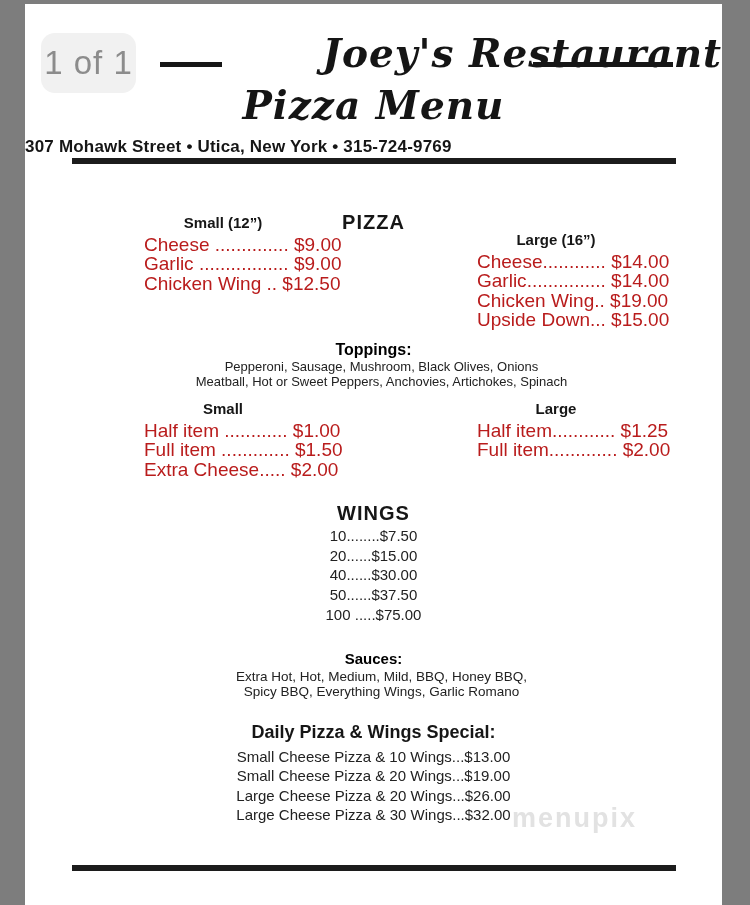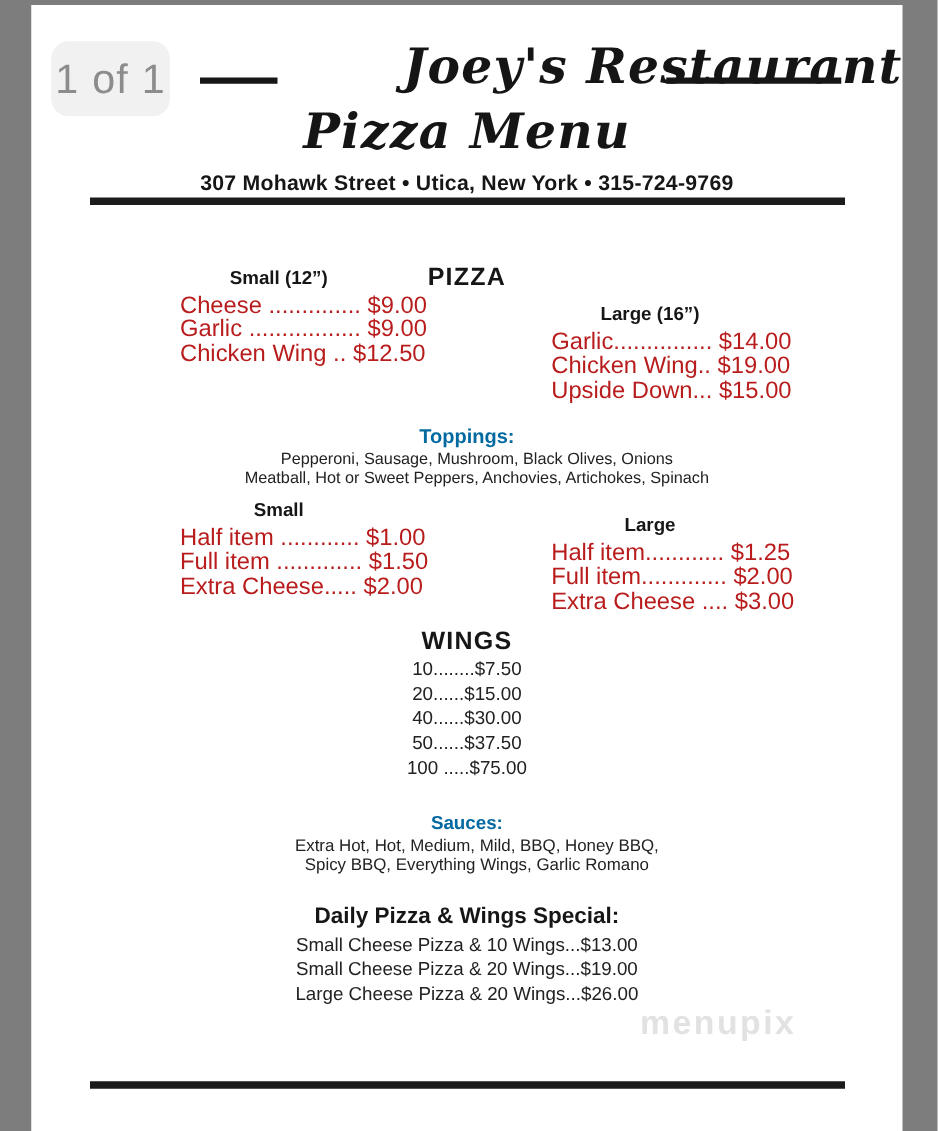--- a/index.html
+++ b/index.html
@@ -25,40 +25,40 @@
   .script-line2{position:absolute;left:0;right:0;top:78px;text-align:center;}
   .script{
     font-family:"DejaVu Serif","Liberation Serif",serif;
     font-style:italic;font-weight:bold;font-size:39px;color:#151515;
     letter-spacing:1px;
   }
   .dash{position:absolute;height:5px;background:#161616;}
   .dash-left{left:135px;top:58px;width:62px;}
   .dash-right{left:508px;top:58px;width:140px;}
   .address{
-    position:absolute;left:0;right:0;top:133px;text-align:center;
+    position:absolute;left:0;right:0;top:133px;
     font-weight:bold;font-size:17px;color:#161616;letter-spacing:.2px;
   }
   .rule{position:absolute;left:47px;width:604px;height:6px;background:#1c1c1c;}
   .rule-top{top:154px;}
   .rule-bottom{top:861px;}
   
   .h-big{
     position:absolute;left:0;right:0;text-align:center;
     font-weight:bold;font-size:20px;color:#161616;letter-spacing:1px;
   }
   .h-mid{
     position:absolute;left:0;right:0;text-align:center;
-    font-weight:bold;font-size:16px;color:#0369a1;
+    font-weight:bold;font-size:16px;color:#000000;
   }
   .center-lines{position:absolute;left:0;right:0;text-align:center;font-size:13px;line-height:14.5px;color:#222;padding-left:16px;}
   
   .col{position:absolute;width:158px;}
   .col-small{left:119px;}
-  .col-large{left:416px;margin-top:12px;}
+  .col-large{left:452px;}
   .col-h{font-weight:bold;font-size:15px;text-align:center;margin-bottom:4px;color:#161616;}
   .mi{font-size:19px;line-height:19.3px;white-space:pre;color:#b91c1c;}
   
   .wings-list{position:absolute;left:0;right:0;top:522px;text-align:center;}
   .wline{font-size:15px;line-height:19.7px;white-space:pre;color:#222;}
   
   .special-list{position:absolute;left:0;right:0;top:743px;text-align:center;}
   .sline{font-size:15px;line-height:19.3px;white-space:pre;color:#222;}
   .h-special{
     position:absolute;left:0;right:0;top:718px;text-align:center;
@@ -94,20 +94,21 @@
 
   <div class="col col-small" style="top:210px">
     <div class="col-h">Small (12”)</div>
     <div class="mi"><span>Cheese</span><span> ..............</span><span> $9.00</span></div>
     <div class="mi"><span>Garlic</span><span> .................</span><span> $9.00</span></div>
     <div class="mi"><span>Chicken Wing</span><span> ..</span><span> $12.50</span></div>
   </div>
 
   <div class="col col-large" style="top:227px">
     <div class="col-h">Large (16”)</div>
+    <div class="mi"><span>Cheese</span><span>............</span><span> $14.00</span></div>
     <div class="mi"><span>Garlic</span><span>...............</span><span> $14.00</span></div>
     <div class="mi"><span>Chicken Wing</span><span>..</span><span> $19.00</span></div>
     <div class="mi"><span>Upside Down</span><span>...</span><span> $15.00</span></div>
   </div>
 
   <div class="h-mid" style="top:337px">Toppings:</div>
   <div class="center-lines" style="top:356px">
     <div>Pepperoni, Sausage, Mushroom, Black Olives, Onions</div>
     <div>Meatball, Hot or Sweet Peppers, Anchovies, Artichokes, Spinach</div>
   </div>
@@ -116,21 +117,20 @@
     <div class="col-h">Small</div>
     <div class="mi"><span>Half item</span><span> ............</span><span> $1.00</span></div>
     <div class="mi"><span>Full item</span><span> .............</span><span> $1.50</span></div>
     <div class="mi"><span>Extra Cheese</span><span>.....</span><span> $2.00</span></div>
   </div>
 
   <div class="col col-large" style="top:396px">
     <div class="col-h">Large</div>
     <div class="mi"><span>Half item</span><span>............</span><span> $1.25</span></div>
     <div class="mi"><span>Full item</span><span>.............</span><span> $2.00</span></div>
-    <div class="mi"><span>Extra Cheese</span><span> ....</span><span> $3.00</span></div>
   </div>
 
   <div class="h-big" style="top:498px">WINGS</div>
   <div class="wings-list">
     <div class="wline"><span>10</span><span>........</span><span>$7.50</span></div>
     <div class="wline"><span>20</span><span>......</span><span>$15.00</span></div>
     <div class="wline"><span>40</span><span>......</span><span>$30.00</span></div>
     <div class="wline"><span>50</span><span>......</span><span>$37.50</span></div>
     <div class="wline"><span>100</span><span> .....</span><span>$75.00</span></div>
   </div>
@@ -139,18 +139,19 @@
   <div class="center-lines" style="top:666px;font-size:13.5px">
     <div>Extra Hot, Hot, Medium, Mild, BBQ, Honey BBQ,</div>
     <div>Spicy BBQ, Everything Wings, Garlic Romano</div>
   </div>
 
   <div class="h-special">Daily Pizza &amp; Wings Special:</div>
   <div class="special-list">
     <div class="sline"><span>Small Cheese Pizza &amp; 10 Wings</span><span>...</span><span>$13.00</span></div>
     <div class="sline"><span>Small Cheese Pizza &amp; 20 Wings</span><span>...</span><span>$19.00</span></div>
     <div class="sline"><span>Large Cheese Pizza &amp; 20 Wings</span><span>...</span><span>$26.00</span></div>
+    <div class="sline"><span>Large Cheese Pizza &amp; 30 Wings</span><span>...</span><span>$32.00</span></div>
   </div>
 
   <div class="watermark">menupix</div>
 
   <div class="rule rule-bottom"></div>
 </div>
 
 </body></html>

